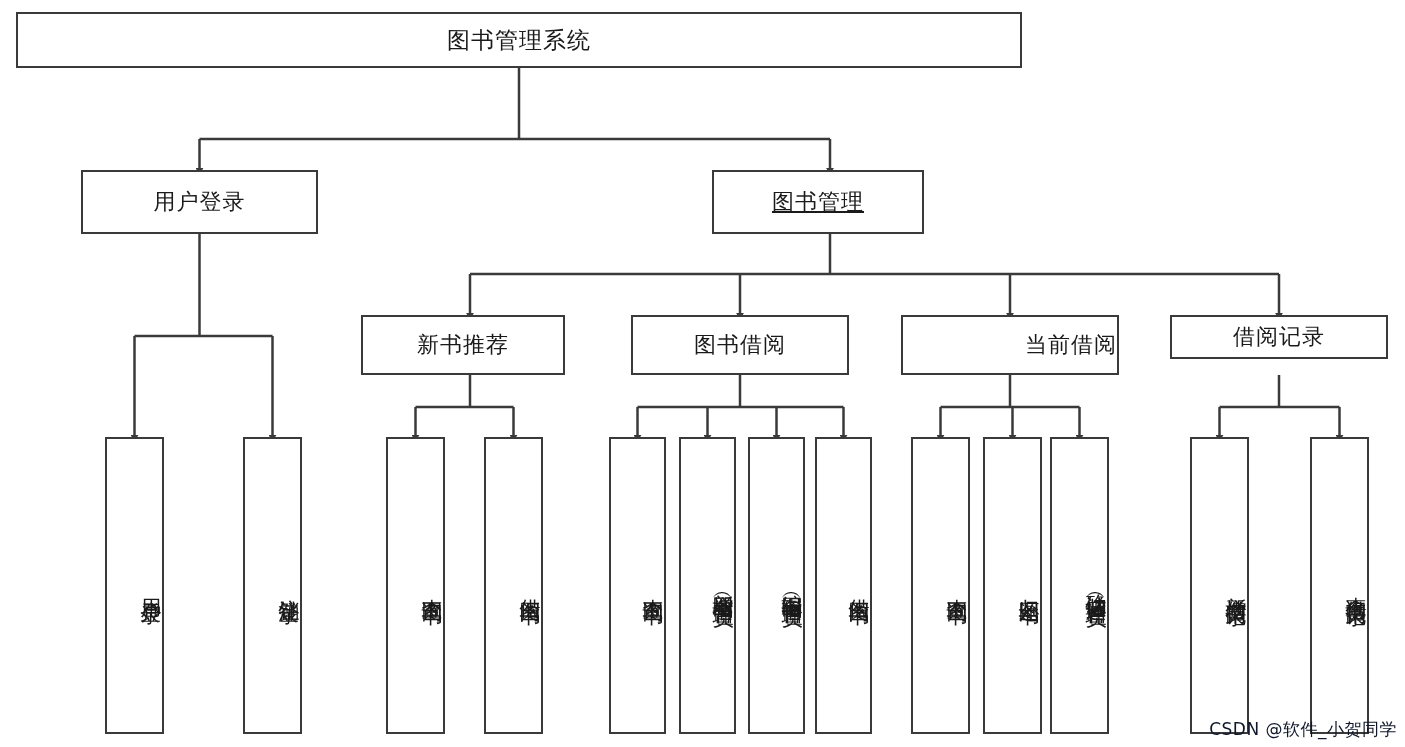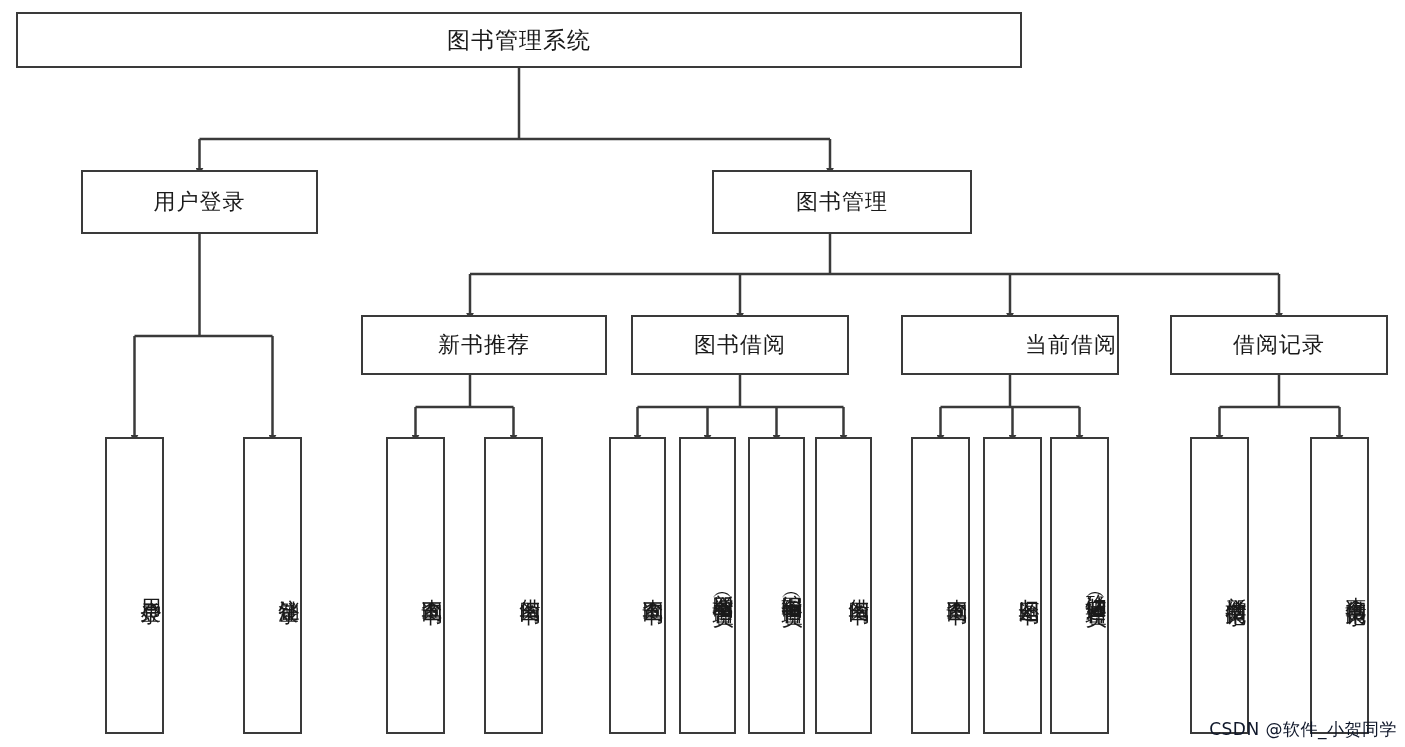--- a/index.html
+++ b/index.html
@@ -112,33 +112,33 @@
       <line x1="1219.5" y1="407" x2="1219.5" y2="436" stroke="#3a3a3a" stroke-width="2.5" marker-end="url(#arrowhead)"></line>
       <line x1="1339.5" y1="407" x2="1339.5" y2="436" stroke="#3a3a3a" stroke-width="2.5" marker-end="url(#arrowhead)"></line>
     </svg>
   <div id="nodes-layer">
       <div class="node horiz root" style="left: 16px; top: 12px; width: 1006px; height: 56px;">
         <span>图书管理系统</span>
       </div>
       <div class="node horiz" style="left: 81px; top: 170px; width: 237px; height: 64px;">
         <span>用户登录</span>
       </div>
-      <div class="node horiz" style="left: 712px; top: 170px; width: 260px; height: 64px;">
+      <div class="node horiz" style="left: 712px; top: 170px; width: 212px; height: 64px; text-decoration: underline;">
         <span>图书管理</span>
       </div>
-      <div class="node horiz" style="left: 361px; top: 315px; width: 246px; height: 60px;">
+      <div class="node horiz" style="left: 361px; top: 315px; width: 204px; height: 60px;">
         <span>新书推荐</span>
       </div>
       <div class="node horiz" style="left: 631px; top: 315px; width: 218px; height: 60px;">
         <span>图书借阅</span>
       </div>
       <div class="node horiz" style="left: 901px; top: 315px; width: 218px; height: 60px; justify-content: flex-end;">
         <span>当前借阅</span>
       </div>
-      <div class="node horiz" style="left: 1170px; top: 315px; width: 218px; height: 60px;">
+      <div class="node horiz" style="left: 1170px; top: 315px; width: 218px; height: 44px;">
         <span>借阅记录</span>
       </div>
       <div class="node vert" style="left: 105px; top: 437px; width: 59px; height: 297px;">
         <span class="vlabel">用户登录</span>
       </div>
       <div class="node vert" style="left: 243px; top: 437px; width: 59px; height: 297px;">
         <span class="vlabel">注销登录</span>
       </div>
       <div class="node vert" style="left: 386px; top: 437px; width: 59px; height: 297px;">
         <span class="vlabel">查询图书</span>

